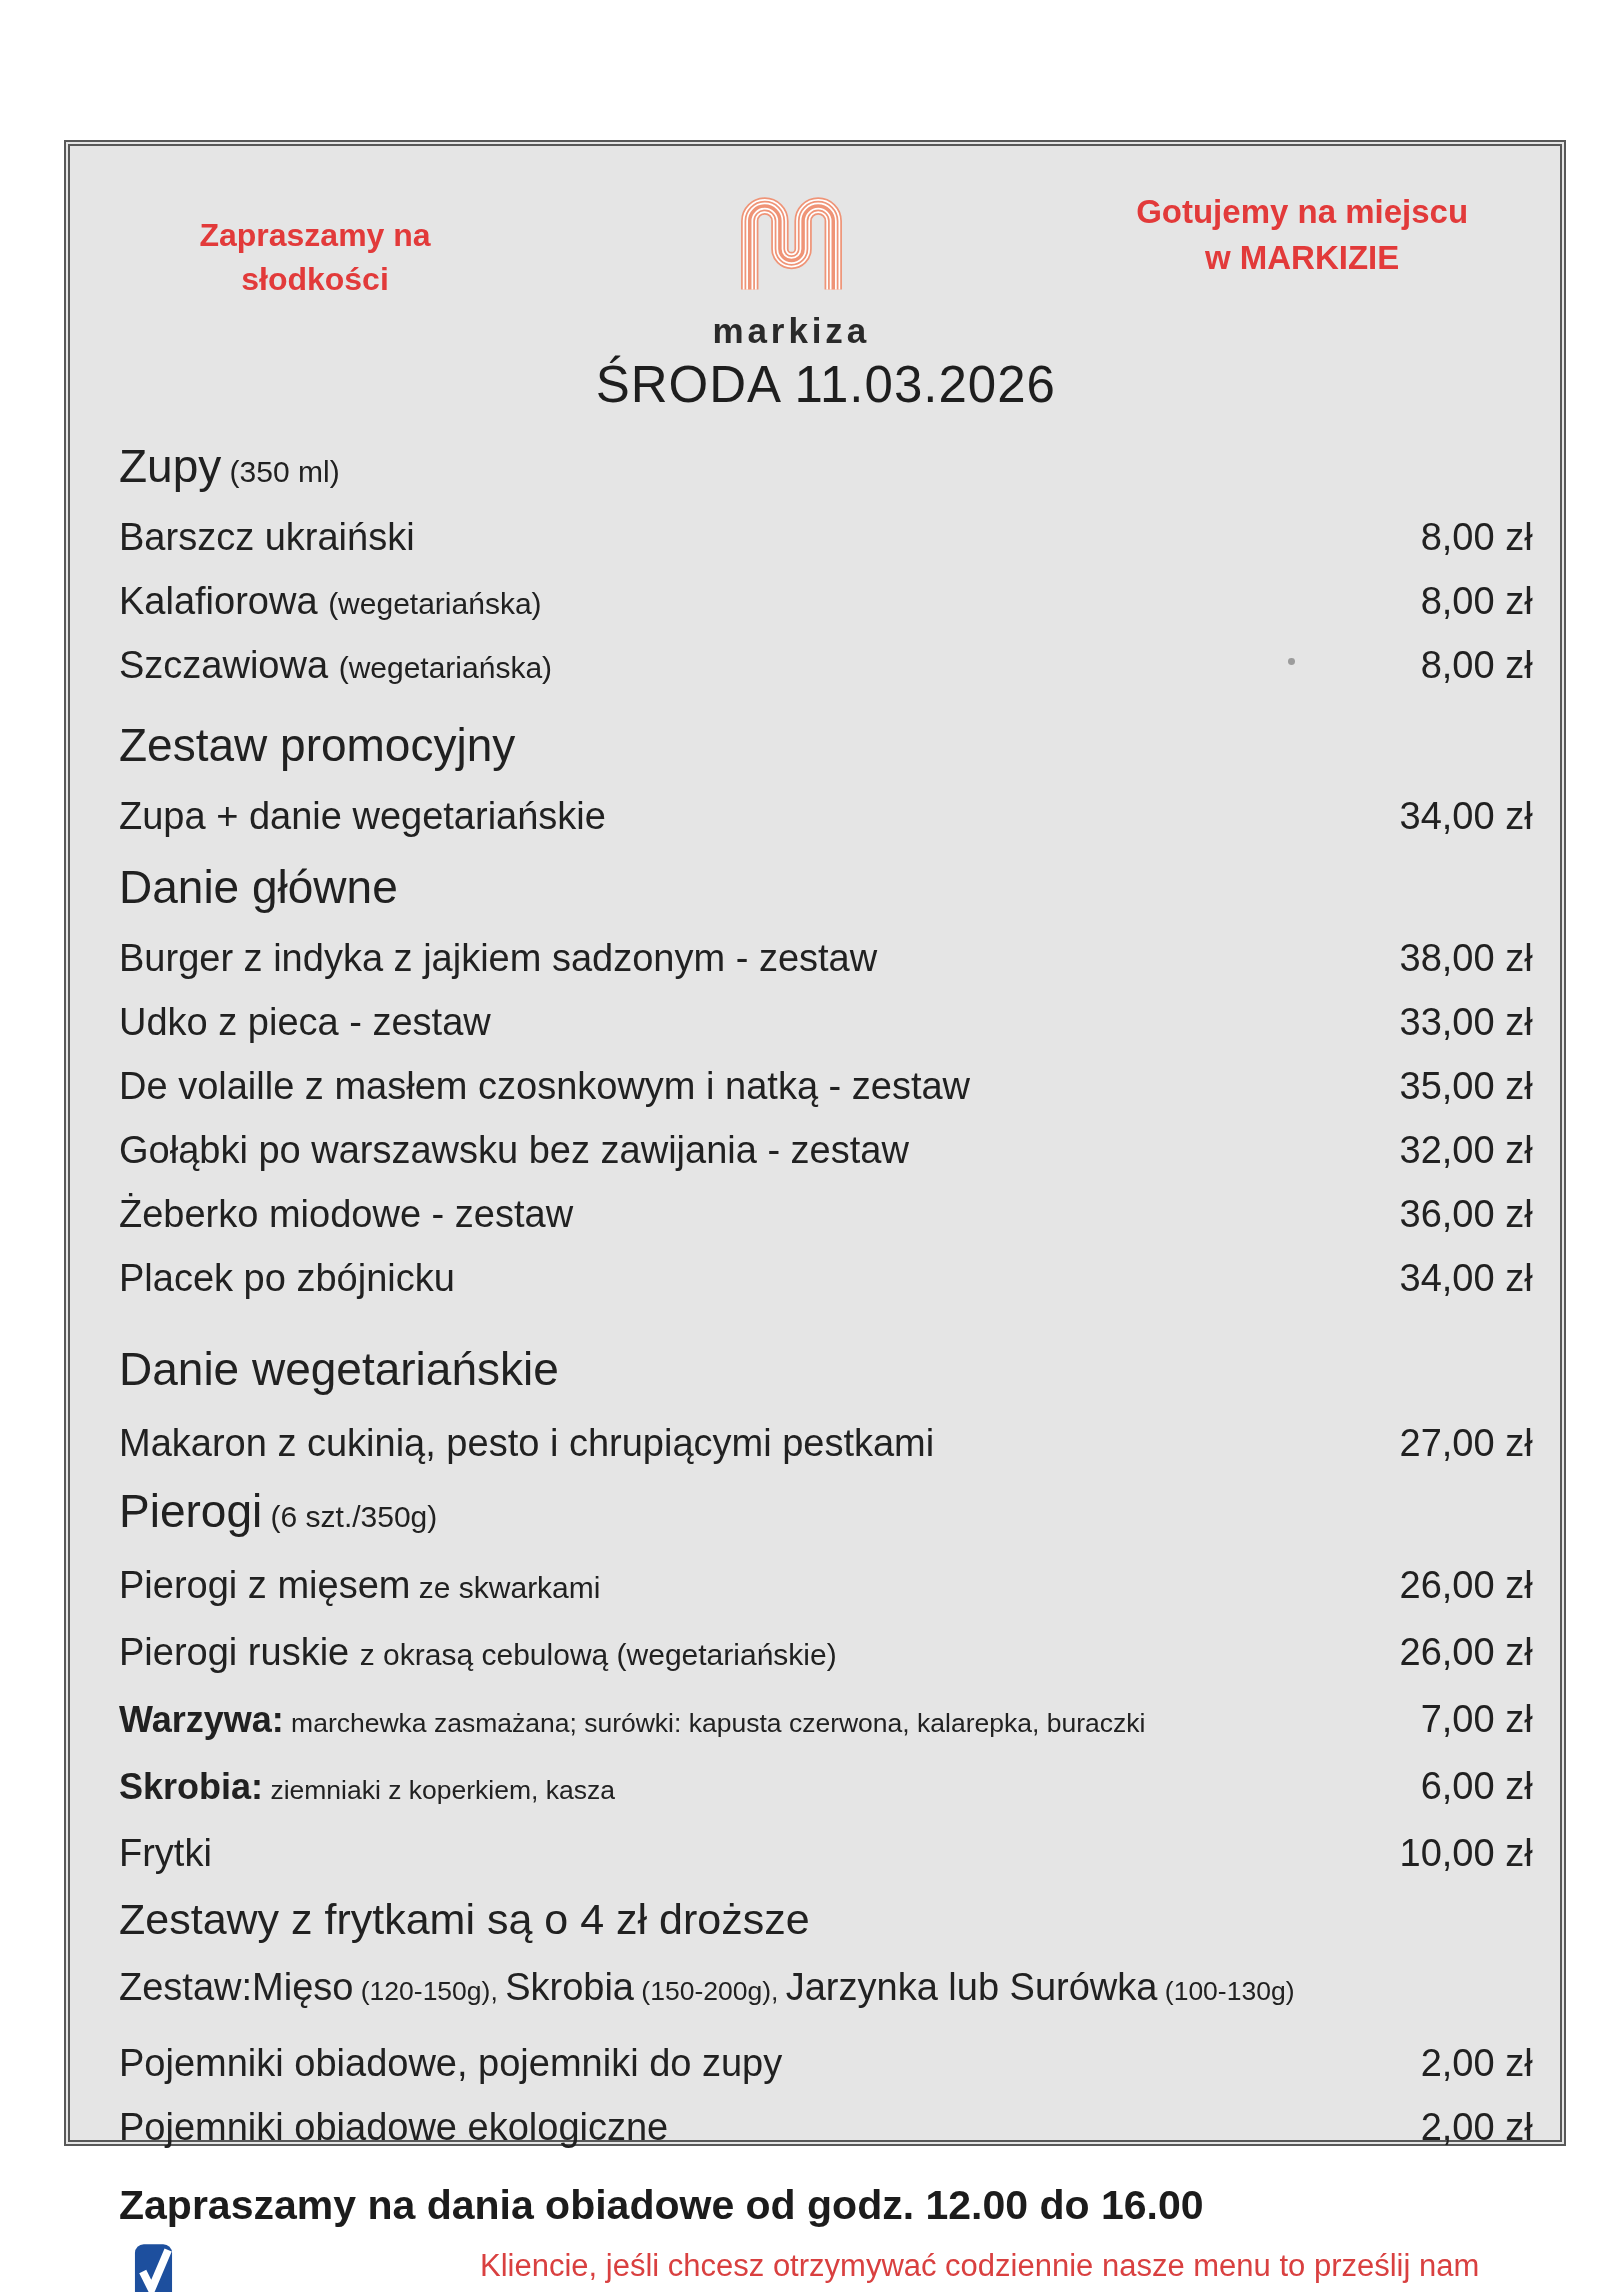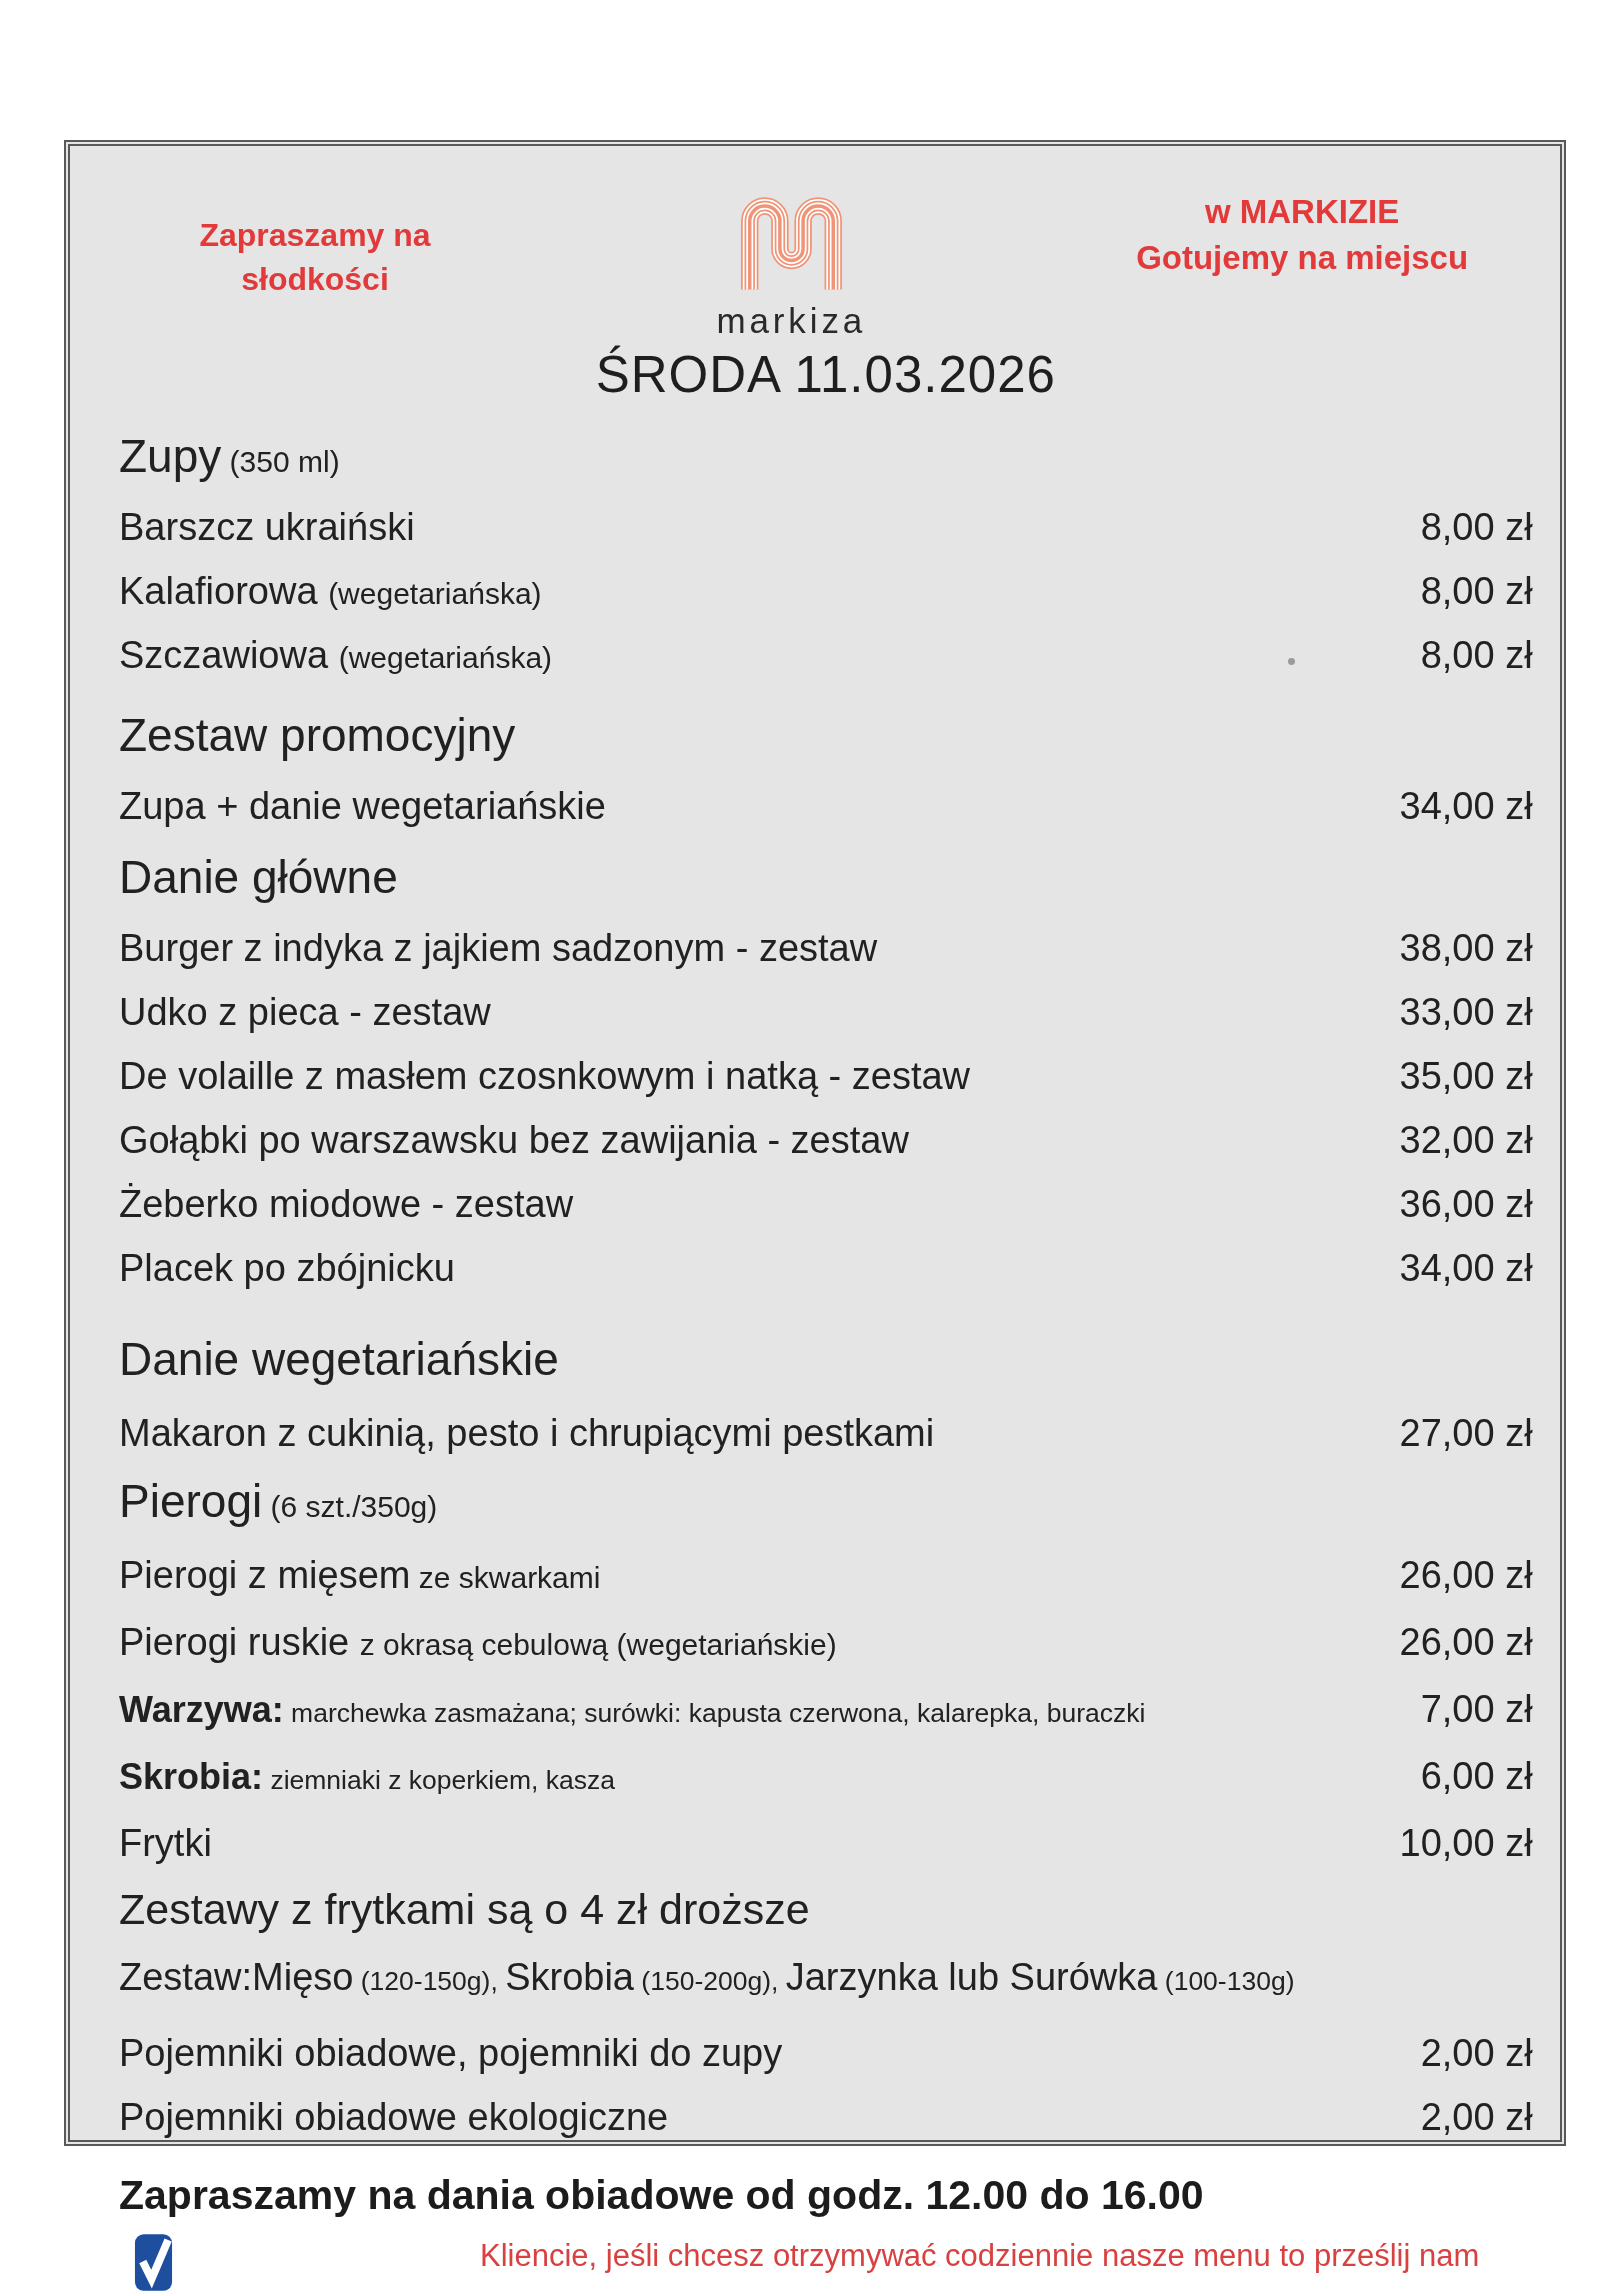--- a/index.html
+++ b/index.html
@@ -12,21 +12,21 @@
     box-sizing:border-box;border:6.9px double #585858;background:#e5e5e5;
     padding:25.5px 27.4px 0 49px;
   }
   
   .hdr{display:flex;align-items:flex-start;}
   .promo{color:#e23a3a;text-align:center;line-height:1.4;}
   .promo-left{width:392px;font-size:32px;font-weight:600;margin-top:41px;}
   .promo-right{width:461px;font-size:33px;font-weight:700;margin-top:17.6px;}
   .logo-block{flex:1;text-align:center;margin-top:5.9px;}
   .logo-svg{display:block;margin:0 auto;}
-  .logo-word{font-size:35px;font-weight:400;letter-spacing:3.9px;color:#2a2a2a;margin-top:8px;}
+  .logo-word{font-size:35px;font-weight:700;letter-spacing:3.9px;color:#2a2a2a;margin-top:18px;}
   .title{text-align:center;font-size:51px;letter-spacing:1px;color:#1e1e1e;margin-top:3.9px;}
   
   .menu{margin-top:19.6px;}
   .row{display:flex;justify-content:space-between;align-items:baseline;line-height:57px;}
   .row .name{flex:1;white-space:nowrap;}
   .price{font-size:38px;white-space:nowrap;padding-left:19.6px;color:#212121;}
   .kind-section{line-height:65px;}
   .kind-section .sg-n{font-size:46px;}
   .kind-note{line-height:61px;}
   .kind-note .sg-n{font-size:43px;}
@@ -60,22 +60,22 @@
           <path d="M 14 97 L 14 38 A 13 13 0 0 1 40 38 L 40 62 A 10 10 0 0 0 60 62 L 60 38 A 13 13 0 0 1 86 38 L 86 97" stroke="#ef9477" stroke-width="15"></path>
           <path d="M 14 97 L 14 38 A 13 13 0 0 1 40 38 L 40 62 A 10 10 0 0 0 60 62 L 60 38 A 13 13 0 0 1 86 38 L 86 97" stroke="#ffffff" stroke-width="12"></path>
           <path d="M 14 97 L 14 38 A 13 13 0 0 1 40 38 L 40 62 A 10 10 0 0 0 60 62 L 60 38 A 13 13 0 0 1 86 38 L 86 97" stroke="#ef9477" stroke-width="9"></path>
           <path d="M 14 97 L 14 38 A 13 13 0 0 1 40 38 L 40 62 A 10 10 0 0 0 60 62 L 60 38 A 13 13 0 0 1 86 38 L 86 97" stroke="#ffffff" stroke-width="6"></path>
           <path d="M 14 97 L 14 38 A 13 13 0 0 1 40 38 L 40 62 A 10 10 0 0 0 60 62 L 60 38 A 13 13 0 0 1 86 38 L 86 97" stroke="#ef9477" stroke-width="3"></path>
         </g>
       </svg>
       <div class="logo-word">markiza</div>
     </div>
     <div class="promo promo-right">
+      <div>Gotujemy na miejscu</div>
       <div>w MARKIZIE</div>
-      <div>Gotujemy na miejscu</div>
     </div>
   </div>
 
   <div class="title">ŚRODA 11.03.2026</div>
 
   <div class="menu">
       <div class="row kind-section">
         <span class="name"><span class="sg-n">Zupy</span><span class="sg-sm"> (350 ml)</span></span>
       </div>
       <div class="row kind-item">

